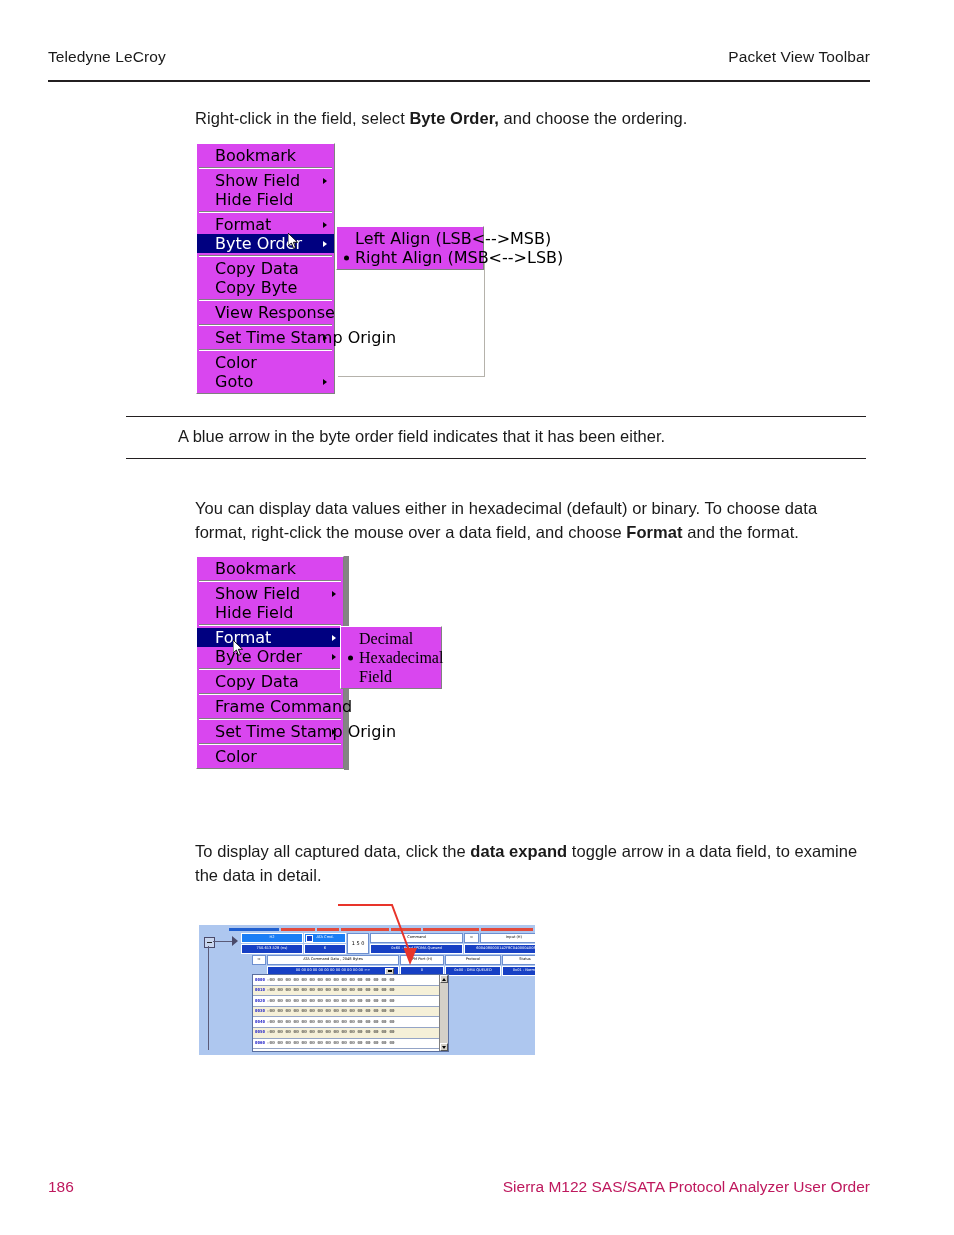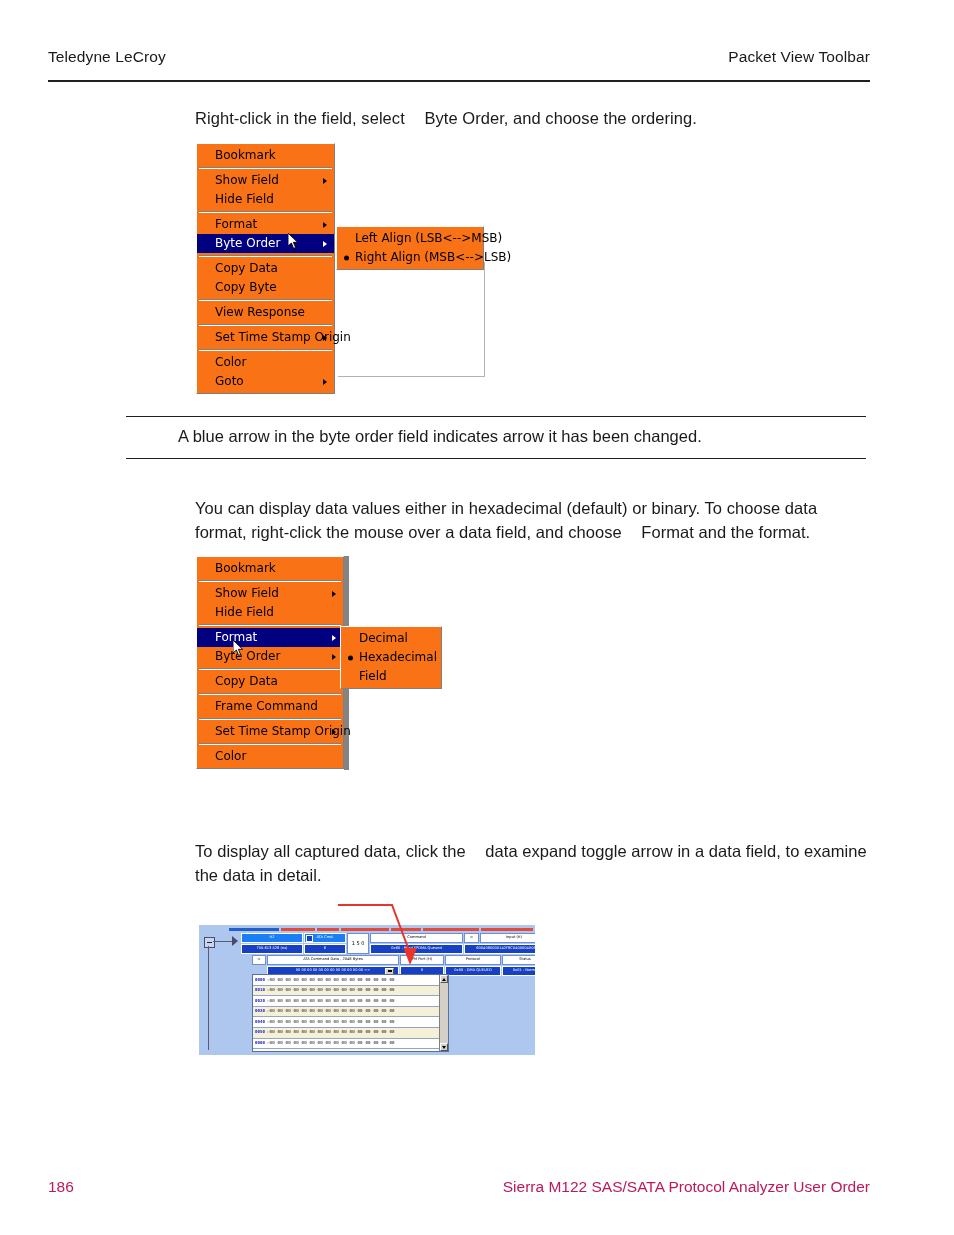--- a/index.html
+++ b/index.html
@@ -34,21 +34,21 @@
   .page-header .hdr-right { white-space: nowrap; }
 
   
   .para {
     position: absolute;
     font-size: 16.5px;
     line-height: 1.43;
     color: #1a1a1a;
     letter-spacing: 0.05px;
   }
-  .para b { font-weight: normal; margin-left: 15px; }
+  .para b { font-weight: bold; }
 
   #para-1 { left: 195px; top: 107px; width: 700px; }
   #para-2 { left: 195px; top: 497px; width: 660px; }
   #para-3 { left: 195px; top: 840px; width: 685px; }
 
   
   .note-block {
     position: absolute;
     left: 126px;
     top: 416px;
@@ -61,27 +61,27 @@
   .note-block .note-text {
     font-size: 16.5px;
     line-height: 1.4;
     padding-left: 52px;
     color: #1a1a1a;
   }
 
   
   .ctx-menu {
     position: absolute;
-    background: #f97316;
+    background: #d946ef;
     border-top: 1px solid #ffffff;
     border-left: 1px solid #ffffff;
     border-right: 1px solid #808080;
     border-bottom: 1px solid #808080;
     font-family: "DejaVu Sans", sans-serif;
-    font-size: 12px;
+    font-size: 16px;
     color: #000000;
     box-sizing: border-box;
     padding: 2px 0;
   }
   .ctx-menu .mi {
     position: relative;
     height: 19px;
     line-height: 19px;
     padding-left: 18px;
     padding-right: 18px;
@@ -133,21 +133,21 @@
   }
 
   
   #ctx-menu-2 { left: 196px; top: 556px; width: 148px; }
   #ctx-menu-2-shadowbar {
     position: absolute;
     left: 344px; top: 556px;
     width: 5px; height: 214px;
     background: #848484;
   }
-  #ctx-submenu-2 { left: 340px; top: 626px; width: 102px; }
+  #ctx-submenu-2 { left: 340px; top: 626px; width: 102px; font-family: Liberation Serif, serif; }
 
   
   .cursor {
     position: absolute;
     width: 12px; height: 18px;
     pointer-events: none;
   }
 
   
   #packet-view {
@@ -341,21 +341,21 @@
 <div class="ctx-menu" id="ctx-submenu-1">
     <div class="mi"><span>Left Align (LSB&lt;--&gt;MSB)</span></div>
     <div class="mi"><span class="bullet"></span><span>Right Align (MSB&lt;--&gt;LSB)</span></div>
   </div>
 
 <svg class="cursor" style="left:288px; top:233px;" viewBox="0 0 12 18">
   <polygon points="0,0 0,13 3.4,10 5.6,15.4 7.6,14.5 5.4,9.3 9.6,9.3" fill="#ffffff" stroke="#000000" stroke-width="0.9"></polygon>
 </svg>
 
 <div class="note-block">
-  <div class="note-text">A blue arrow in the byte order field indicates arrow it has been changed.</div>
+  <div class="note-text">A blue arrow in the byte order field indicates that it has been either.</div>
 </div>
 
 <div class="para" id="para-2">
   <span>You can display data values either in hexadecimal (default) or binary. To choose data format, right-click the mouse over a data field, and choose </span><b>Format</b><span> and the format.</span>
 </div>
 
 <div id="ctx-menu-2-shadowbar"></div>
 
 <div class="ctx-menu" id="ctx-menu-2">
     <div class="mi"><span>Bookmark</span></div>

